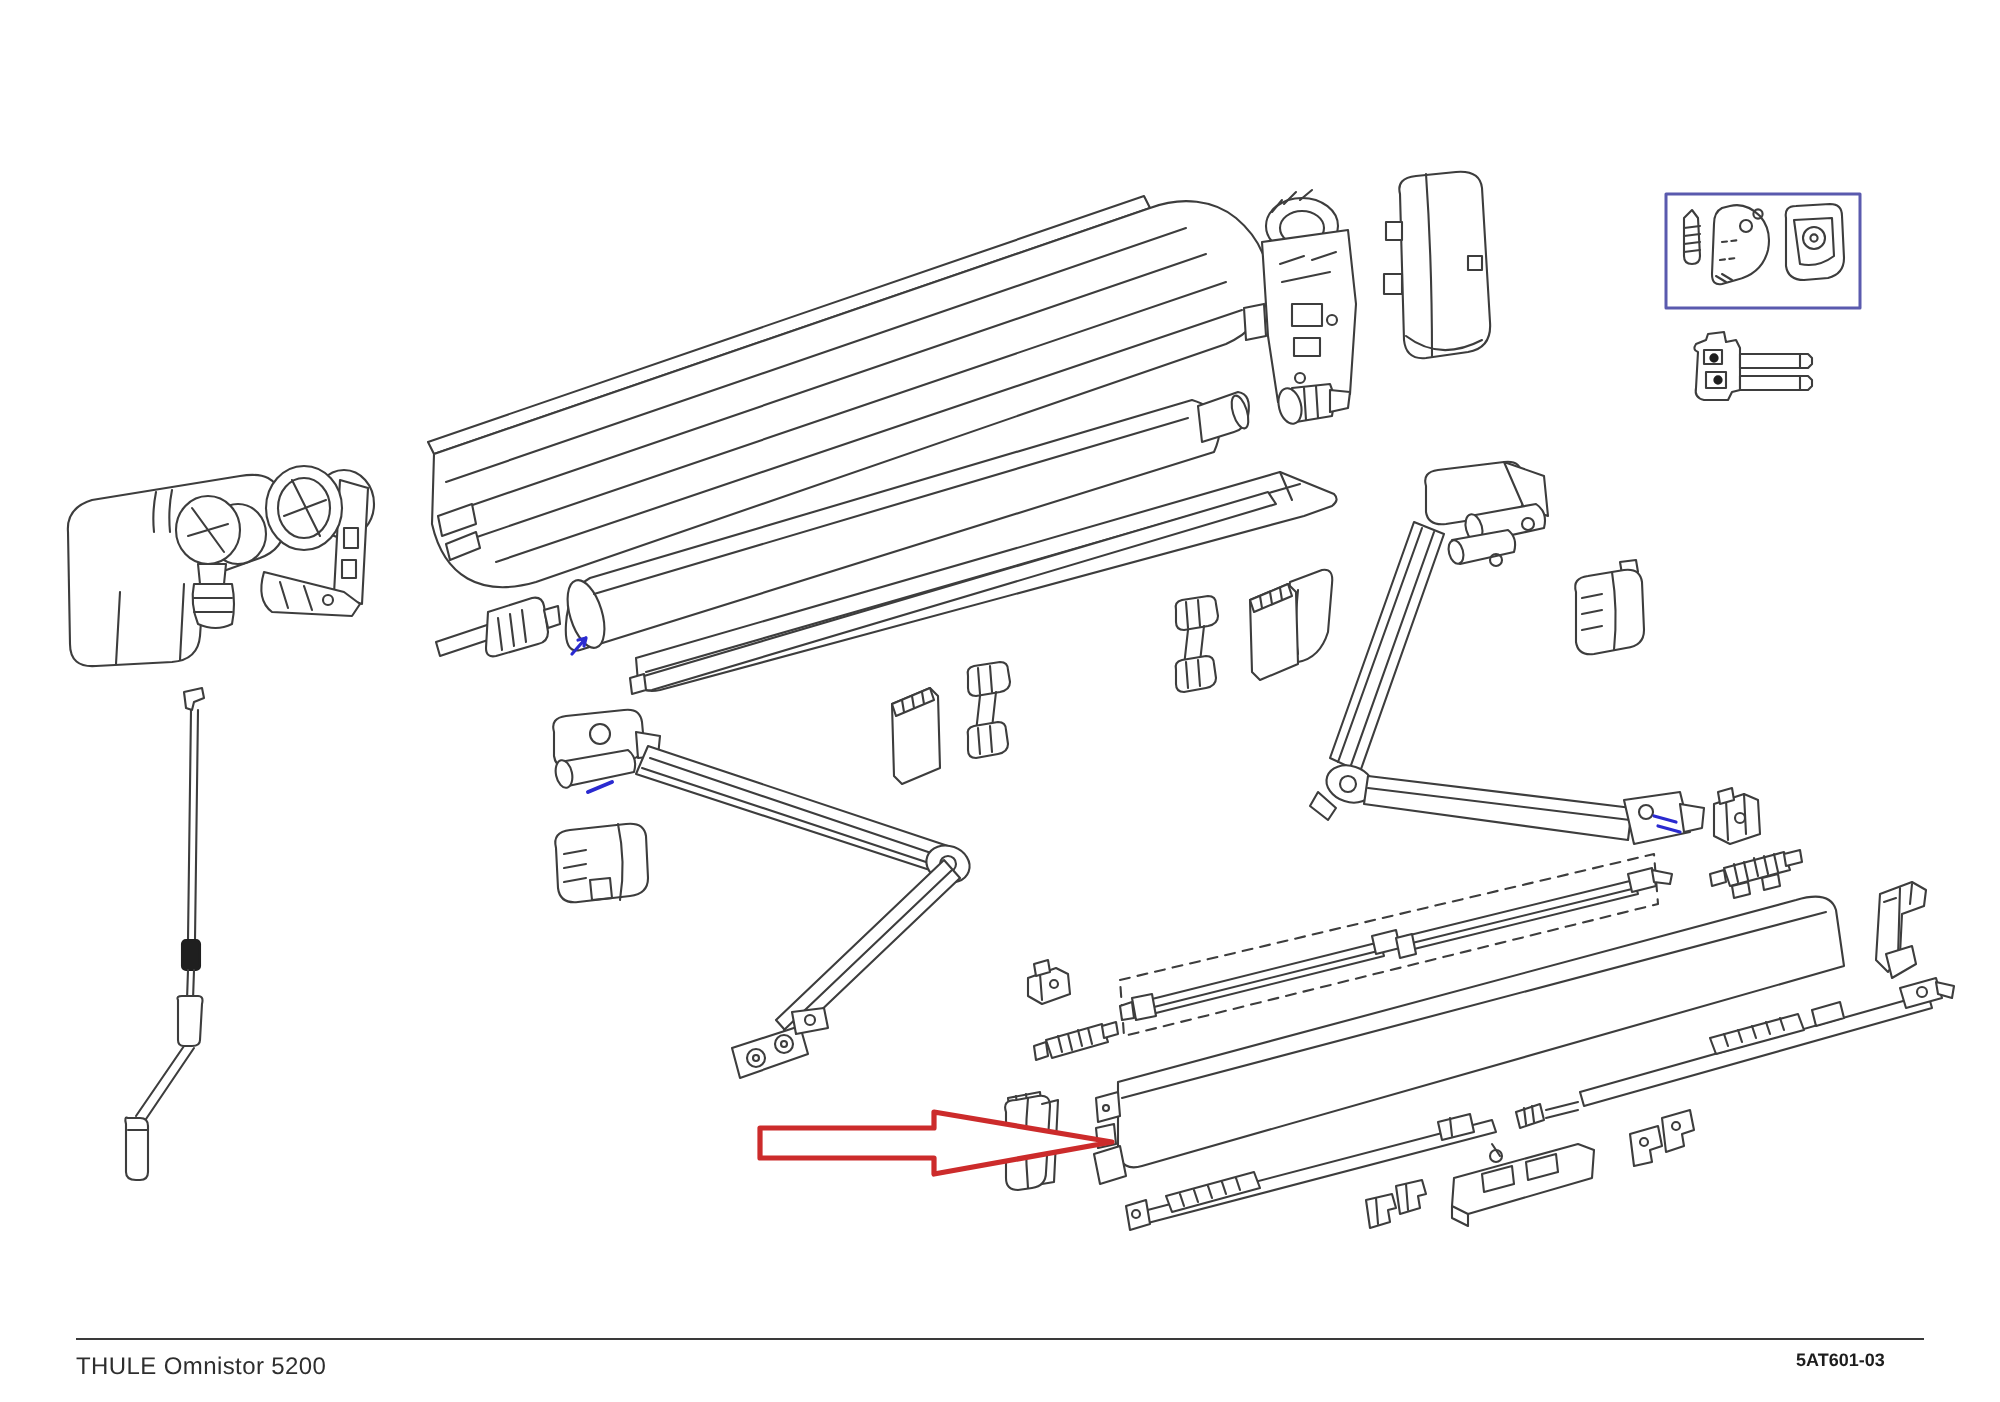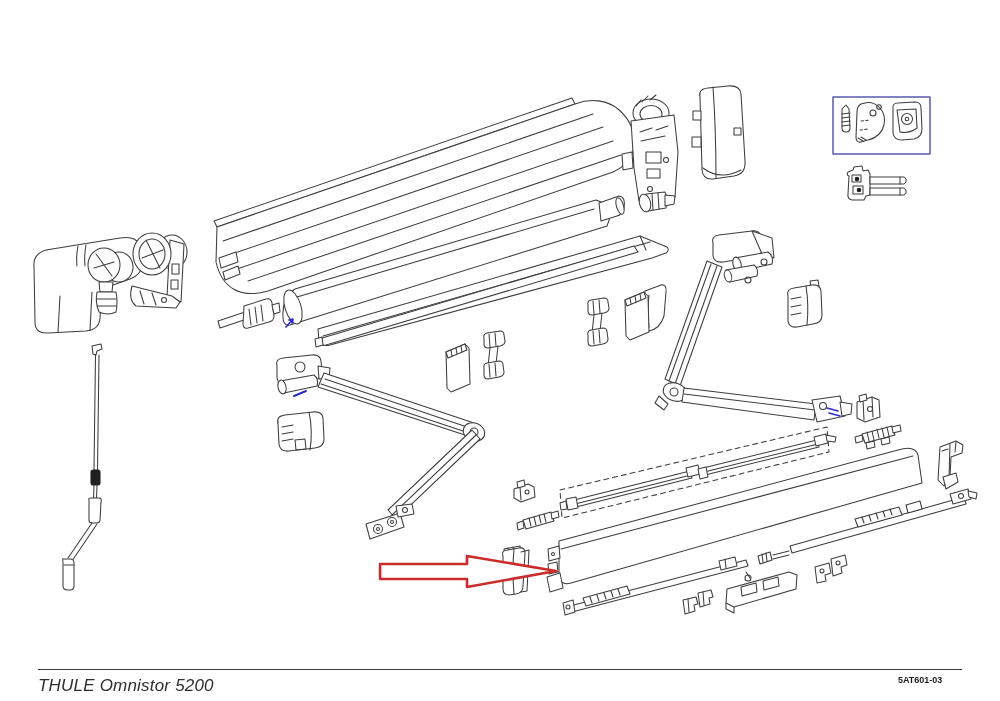--- a/index.html
+++ b/index.html
@@ -10,21 +10,21 @@
   .brand{position:absolute;left:848px;top:12px;width:130px;height:44px;}
   .wordmark{font-family:"DejaVu Sans",sans-serif;font-weight:bold;font-size:31px;
             letter-spacing:-1.5px;color:#050505;line-height:1;transform:scaleY(0.98);
             transform-origin:top left;}
   .regmark{position:absolute;left:101px;top:0px;font-size:9px;color:#050505;}
   .origin{position:absolute;left:70px;top:28px;background:#050505;color:#fff;
           font-size:6.5px;font-weight:bold;font-style:italic;letter-spacing:1px;
           padding:1px 4px 2px 4px;line-height:1;}
   
   .footer-line{position:absolute;left:38px;top:669px;width:924px;height:1px;background:#3a3a3a;}
-  .model{position:absolute;left:38px;top:676px;font-size:17px;color:#2e2e2e;letter-spacing:0.2px;font-style:italic;}
+  .model{position:absolute;left:38px;top:676px;font-size:12px;color:#2e2e2e;letter-spacing:0.2px;}
   .docnum{position:absolute;left:898px;top:675px;font-size:9px;font-weight:bold;color:#1d1d1d;}
   
   .ln{fill:none;}
   .dark{fill:#1f1f1f;stroke:#1f1f1f;}
   .dash{stroke-dasharray:5 4;fill:none;}
   .dash2{stroke-dasharray:2.5 2.2;fill:none;}
 </style>
 </head>
 <body>
 

